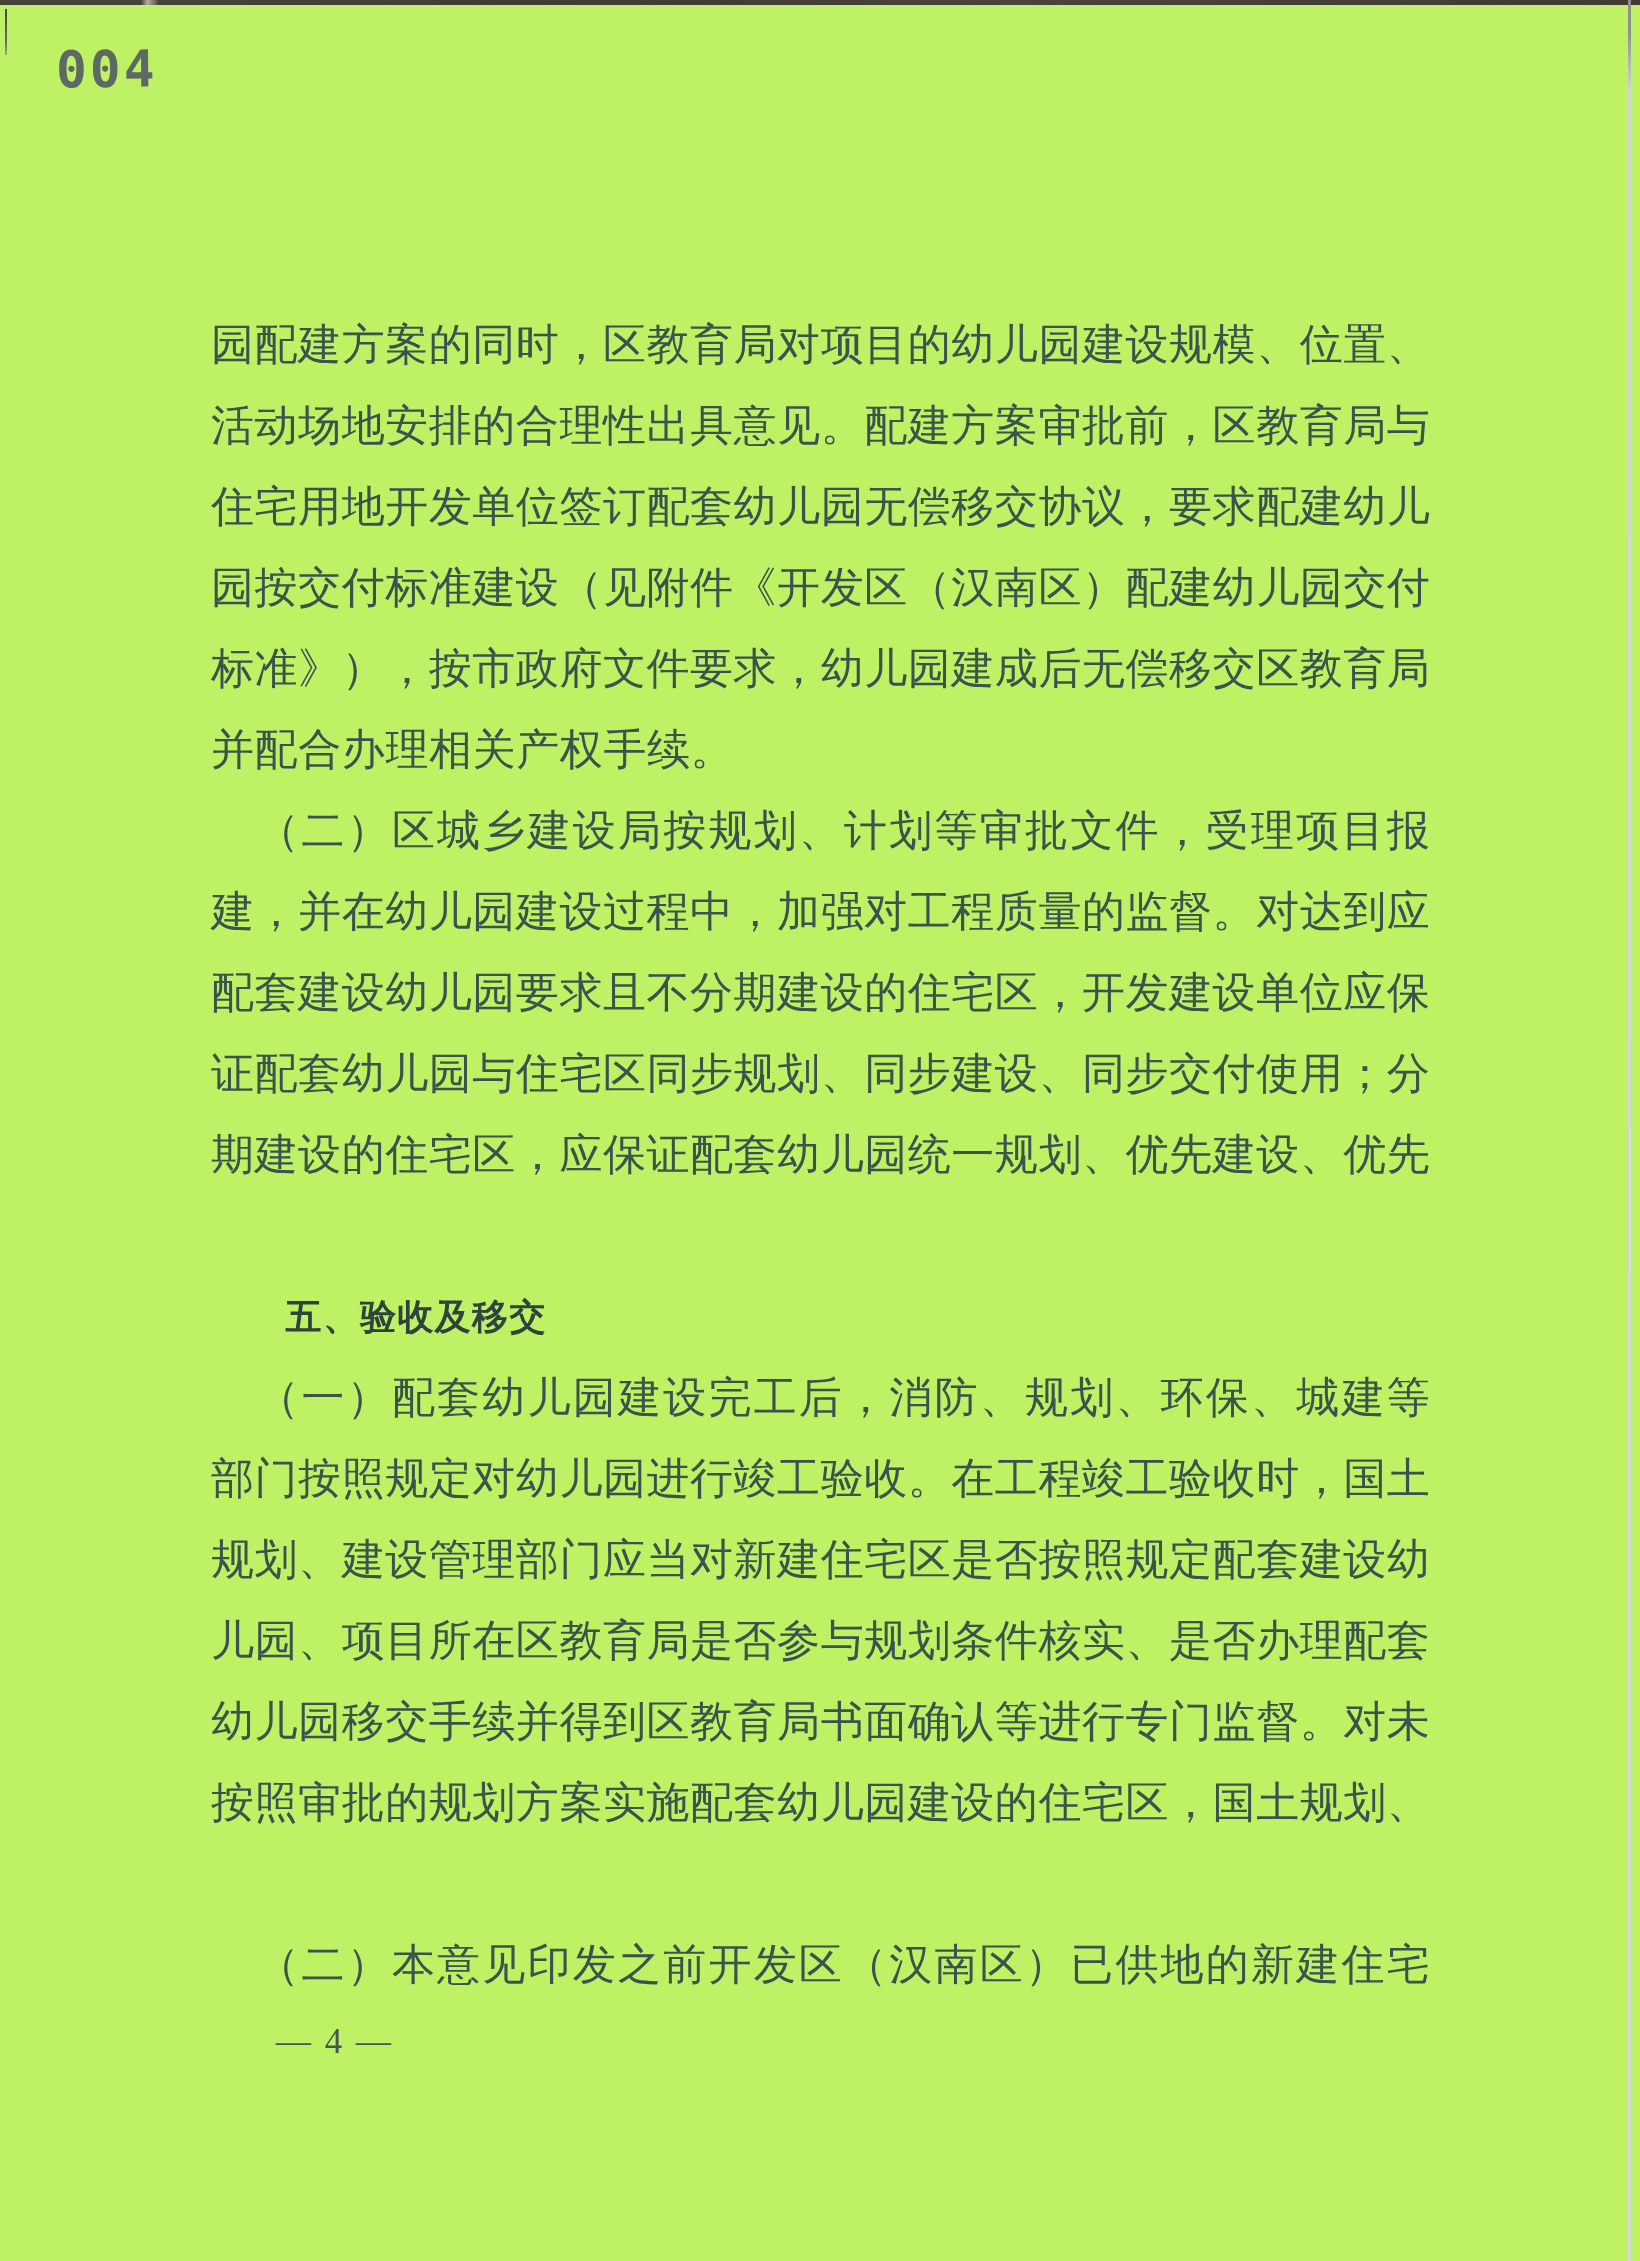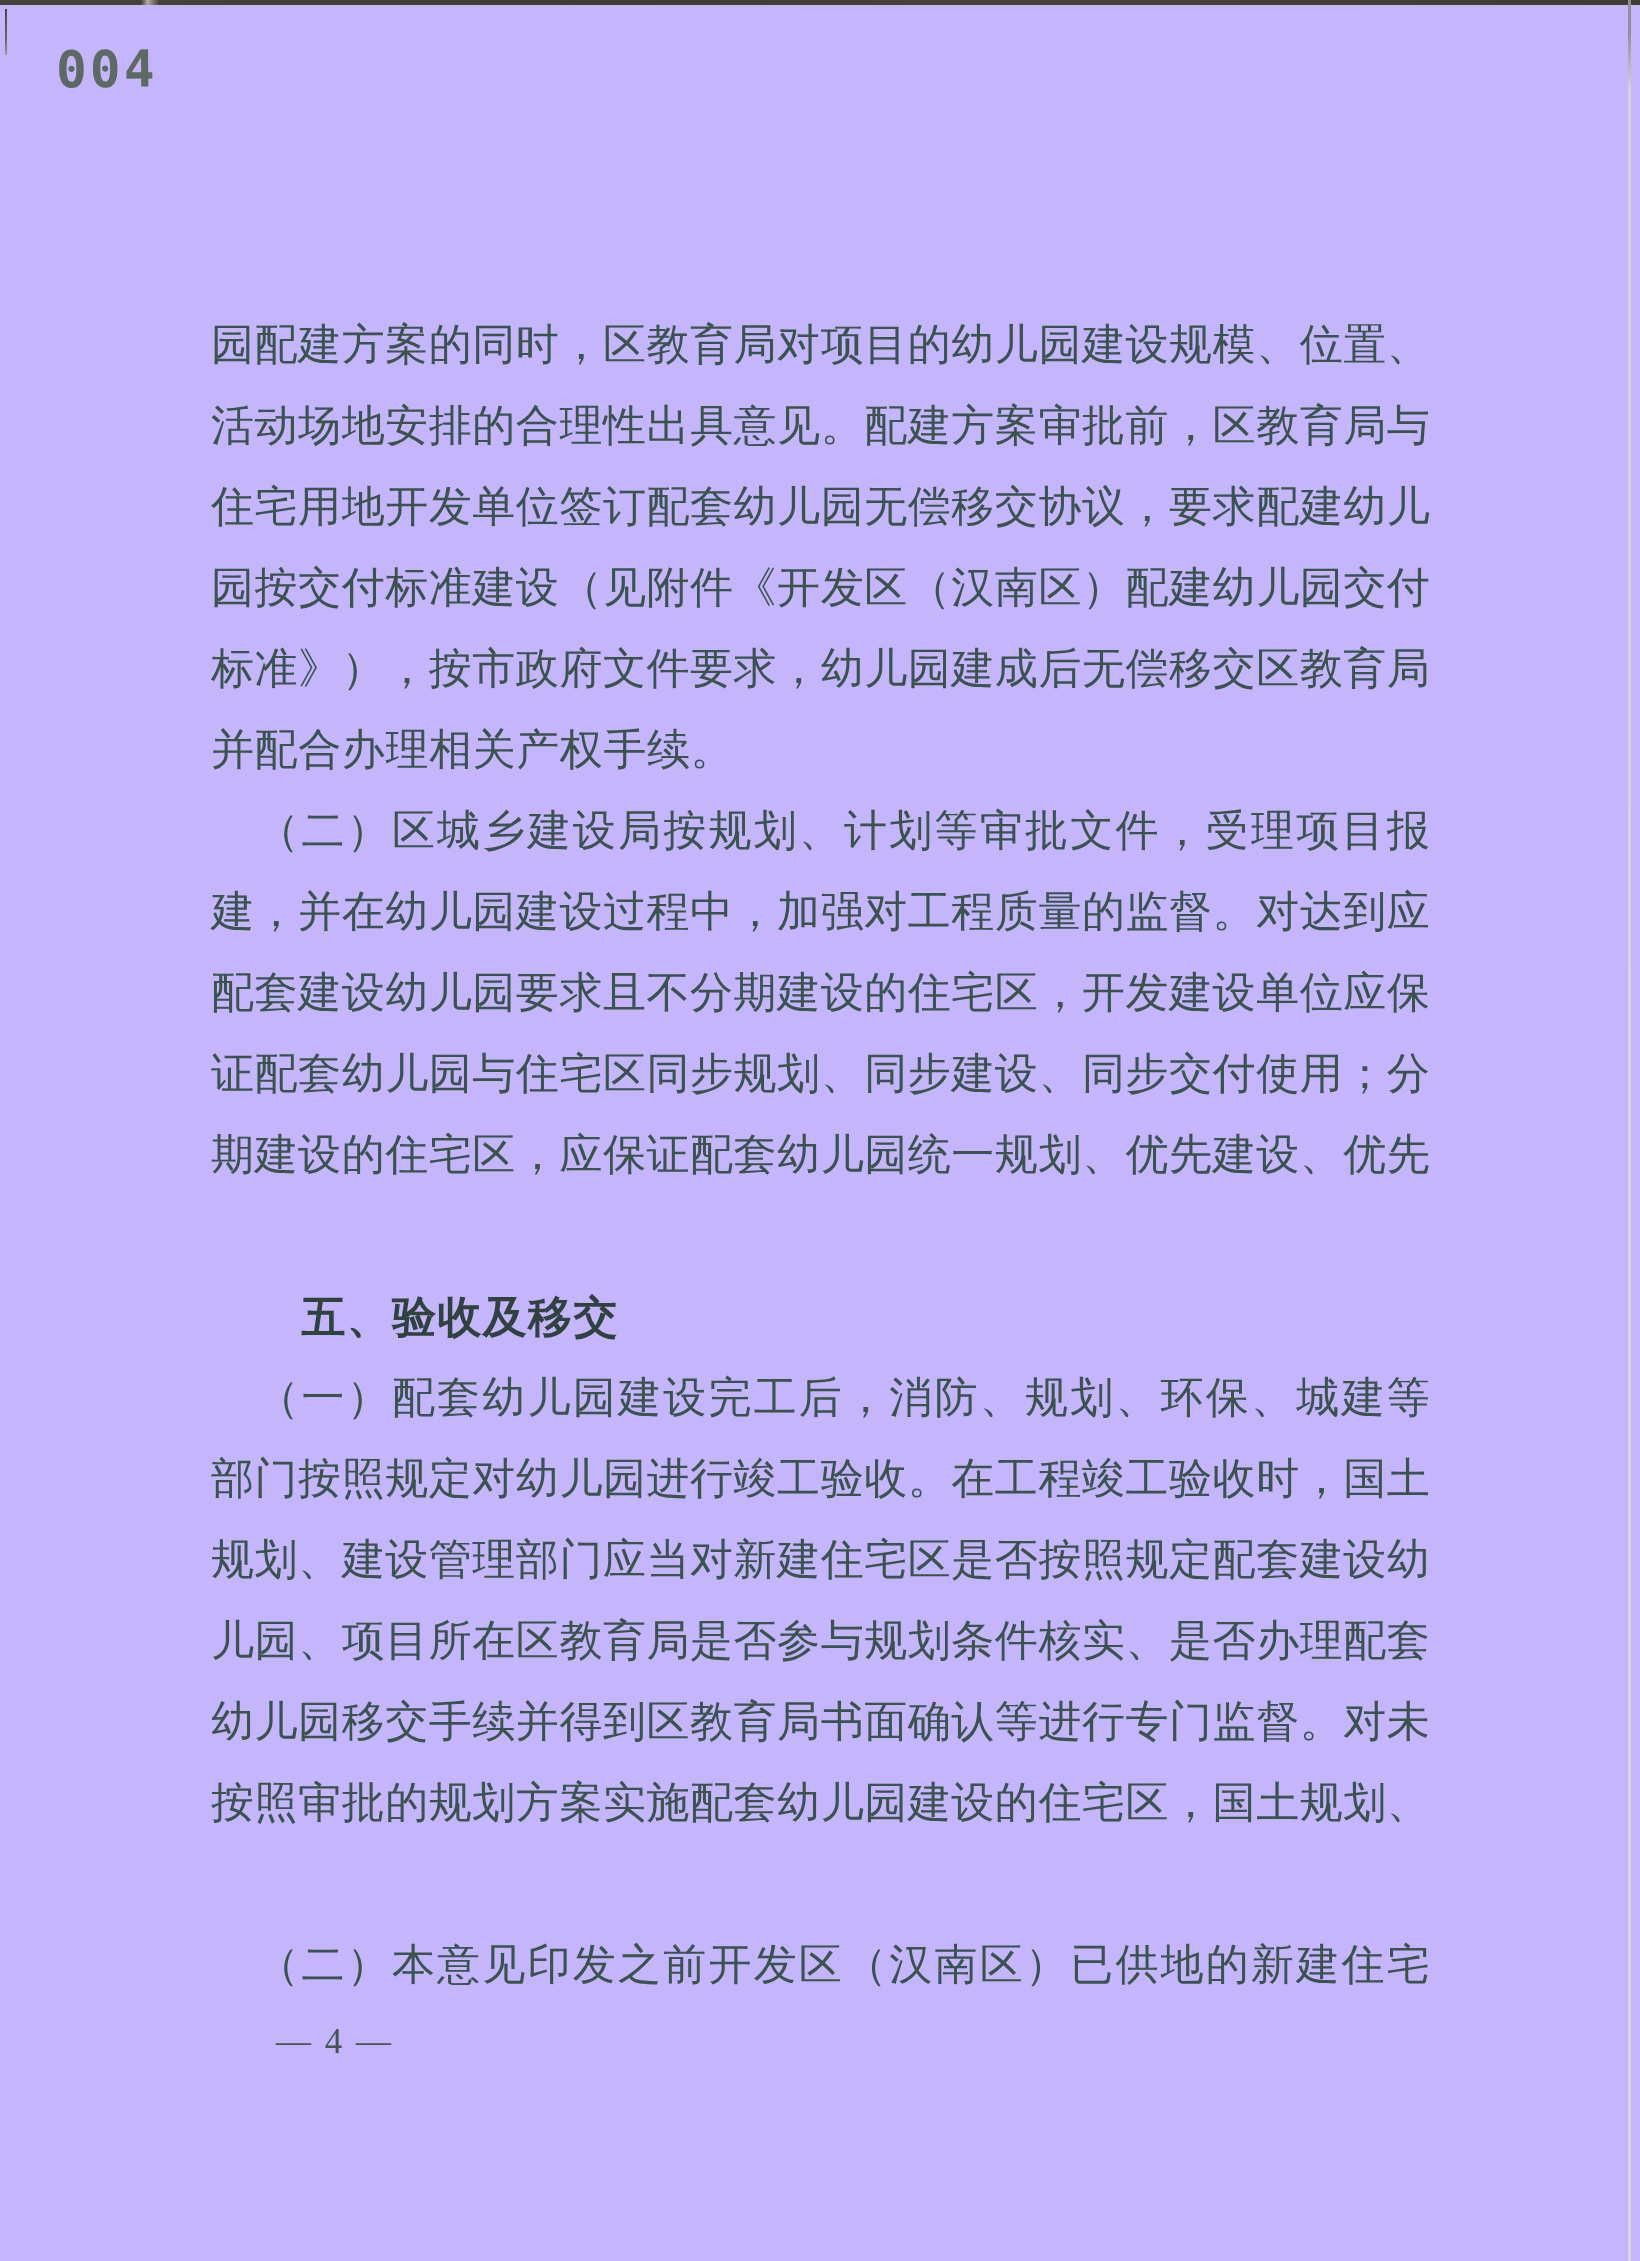--- a/index.html
+++ b/index.html
@@ -1,18 +1,18 @@
 <!DOCTYPE html>
 <html style="font-size:10px"><head>
 <meta charset="utf-8">
 <style>
   html,body{margin:0;padding:0;background:#e8e8e4;}
   #page{
     position:relative;width:1640px;height:2261px;overflow:hidden;
-    background:#c4b5fd;
+    background:#bef264;
     font-family:"Liberation Serif","DejaVu Serif",serif;
   }
   .top-edge{
     position:absolute;top:0;left:0;width:1640px;height:5px;
     background:linear-gradient(90deg,#45403a 0%,#45403a 8.6%,#b3ab9d 9%,#45403a 9.7%,#3f3a34 38%,#48423a 62%,#3f3a34 100%);
   }
   .left-edge{
     position:absolute;left:5px;top:8.9px;width:1.9px;height:46px;
     background:linear-gradient(180deg,#4a443c 0%,#6f695f 70%,#a19a8d 100%);
   }
@@ -28,21 +28,21 @@
   }
   #doc-body{position:absolute;left:0;top:0;width:1640px;height:2261px;}
   .line{
     position:absolute;left:211px;width:1219px;height:81px;
     font-size:43px;line-height:81px;color:#3a534d;
     white-space:nowrap;letter-spacing:0.6px;
   }
   .line.j{letter-spacing:0;}
   .heading{
     font-family:"Liberation Sans","DejaVu Sans",sans-serif;
-    font-weight:700;color:#2f423d;letter-spacing:1.3px;font-size:44px;
+    font-weight:700;color:#2f423d;letter-spacing:1.3px;font-size:36px;
   }
   #footer{
     position:absolute;left:276px;top:2021px;
     font-size:35px;line-height:41px;color:#44564f;letter-spacing:2.5px;
   }
 </style>
 </head>
 <body>
 
 <div id="page">

